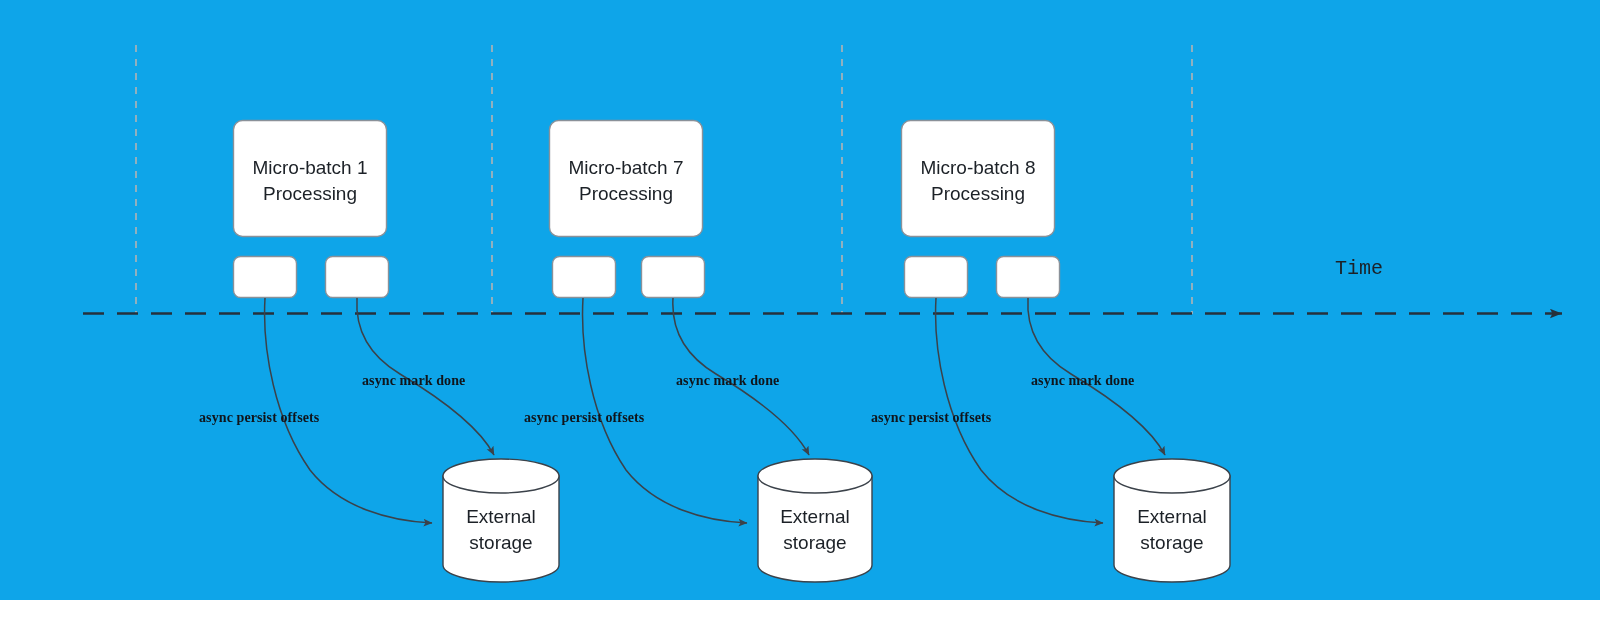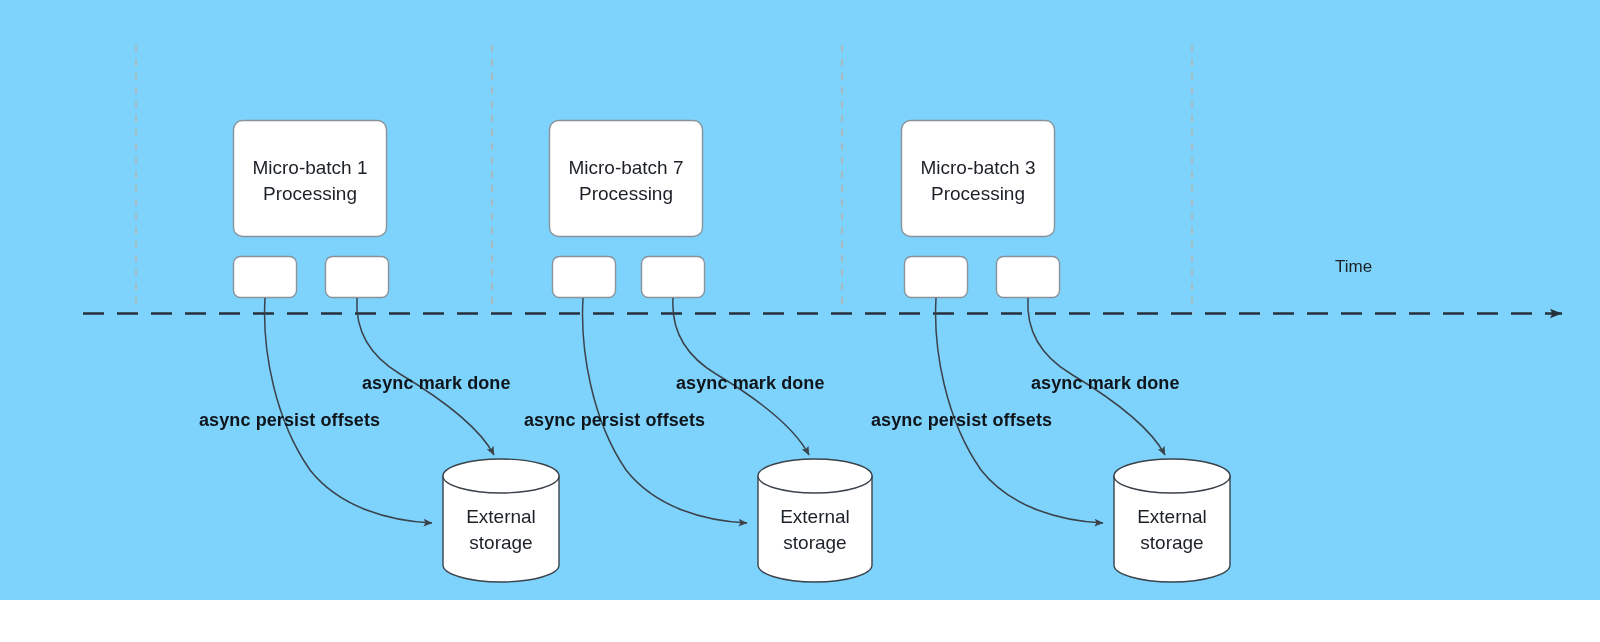--- a/index.html
+++ b/index.html
@@ -8,21 +8,21 @@
     background: #ffffff;
   }
   body {
     font-family: "Liberation Sans", sans-serif;
     color: #1c2127;
   }
   #canvas {
     position: relative;
     width: 1600px;
     height: 600px;
-    background: #7dd3fc;
+    background: #0ea5e9;
     overflow: hidden;
   }
   #svg-layer {
     position: absolute;
     left: 0;
     top: 0;
     width: 1600px;
     height: 642px;
   }
   .node-label {
@@ -30,32 +30,32 @@
     text-align: center;
     color: #1c2127;
     font-size: 19px;
     line-height: 26px;
     font-family: "Liberation Sans", sans-serif;
     white-space: pre;
     pointer-events: none;
   }
   .edge-label {
     position: absolute;
-    font-size: 18px;
+    font-size: 14px;
     font-weight: bold;
     color: #10151b;
-    font-family: Liberation Sans, sans-serif;
+    font-family: Liberation Serif, serif;
     white-space: nowrap;
     letter-spacing: 0.1px;
   }
   .axis-label {
     position: absolute;
-    font-size: 17px;
+    font-size: 20px;
     color: #1c2127;
-    font-family: Liberation Sans, sans-serif;
+    font-family: Liberation Mono, monospace;
     white-space: nowrap;
   }
 </style>
 </head>
 <body>
 
 <div id="canvas">
 
   <svg id="svg-layer" viewBox="0 0 1600 642">
     <defs>
@@ -117,21 +117,21 @@
 
       <path d="M936,298 C933,350 946,420 981,470 C1011,508 1061,521 1103,523" fill="none" stroke="#3b424a" stroke-width="1.5" marker-end="url(#arrow-solid)"></path>
       <path d="M1028,298 C1026,330 1041,356 1071,374 C1121,404 1153,432 1165,455" fill="none" stroke="#3b424a" stroke-width="1.5" marker-end="url(#arrow-solid)"></path>
     </g>
   </svg>
 
   <div class="node-label" style="left:233px; top:155px; width:154px;">Micro-batch 1
 Processing</div>
   <div class="node-label" style="left:549px; top:155px; width:154px;">Micro-batch 7
 Processing</div>
-  <div class="node-label" style="left:901px; top:155px; width:154px;">Micro-batch 3
+  <div class="node-label" style="left:901px; top:155px; width:154px;">Micro-batch 8
 Processing</div>
 
   <div class="node-label" style="left:443px; top:504px; width:116px;">External
 storage</div>
   <div class="node-label" style="left:757px; top:504px; width:116px;">External
 storage</div>
   <div class="node-label" style="left:1114px; top:504px; width:116px;">External
 storage</div>
 
   <div class="edge-label" style="left:199px; top:410px;">async persist offsets</div>

